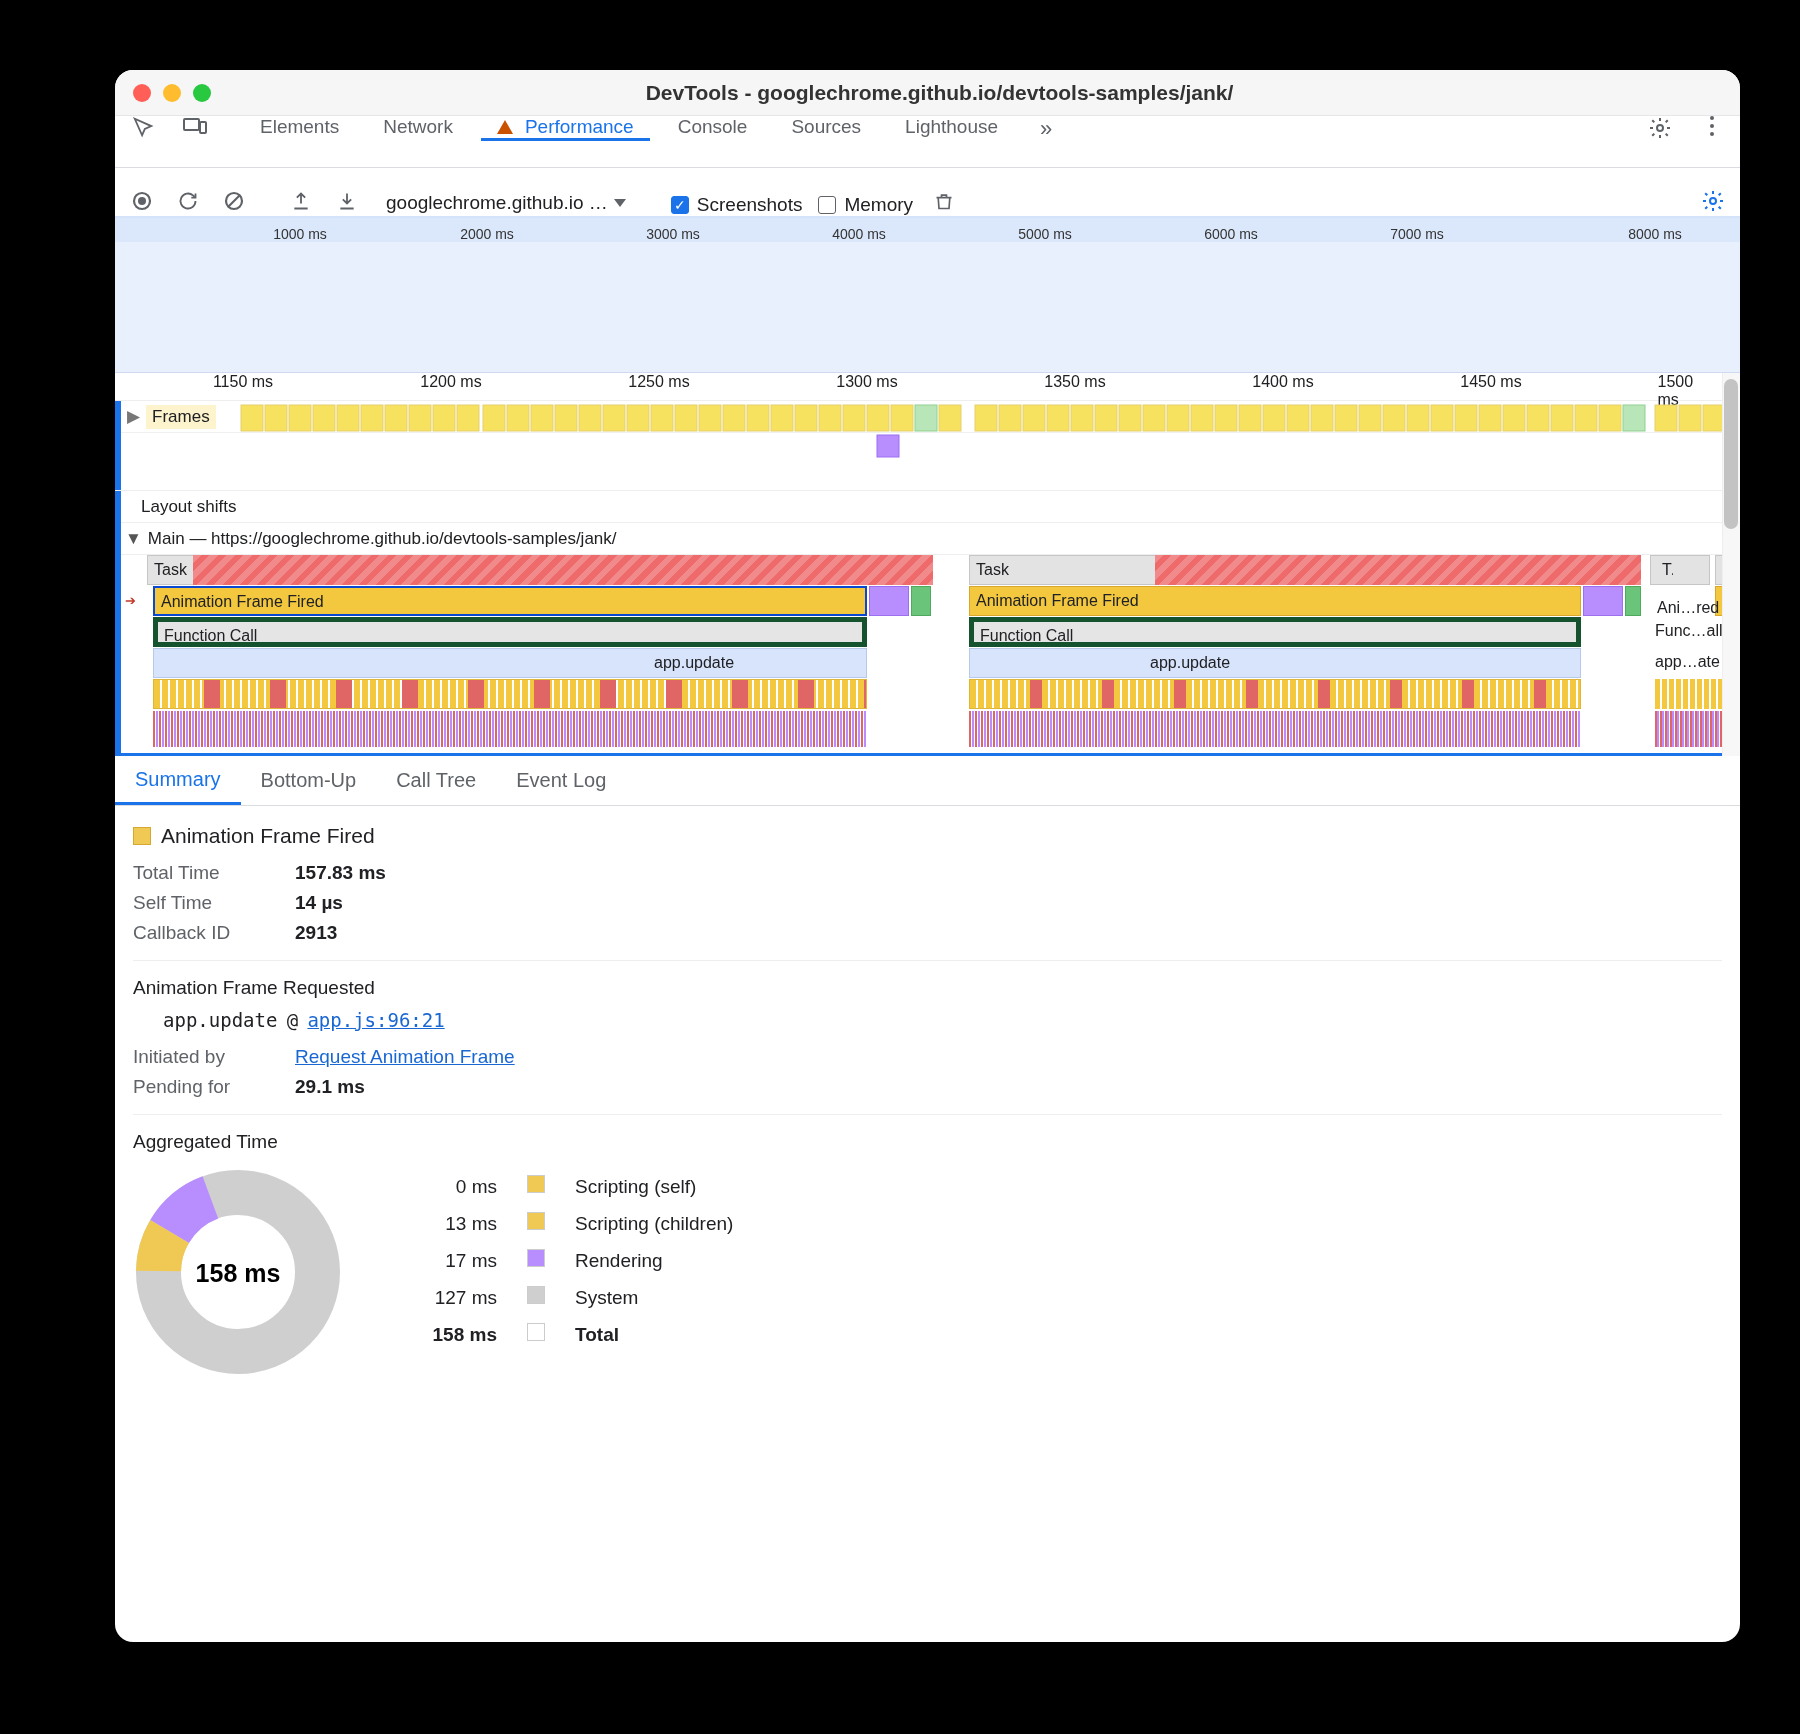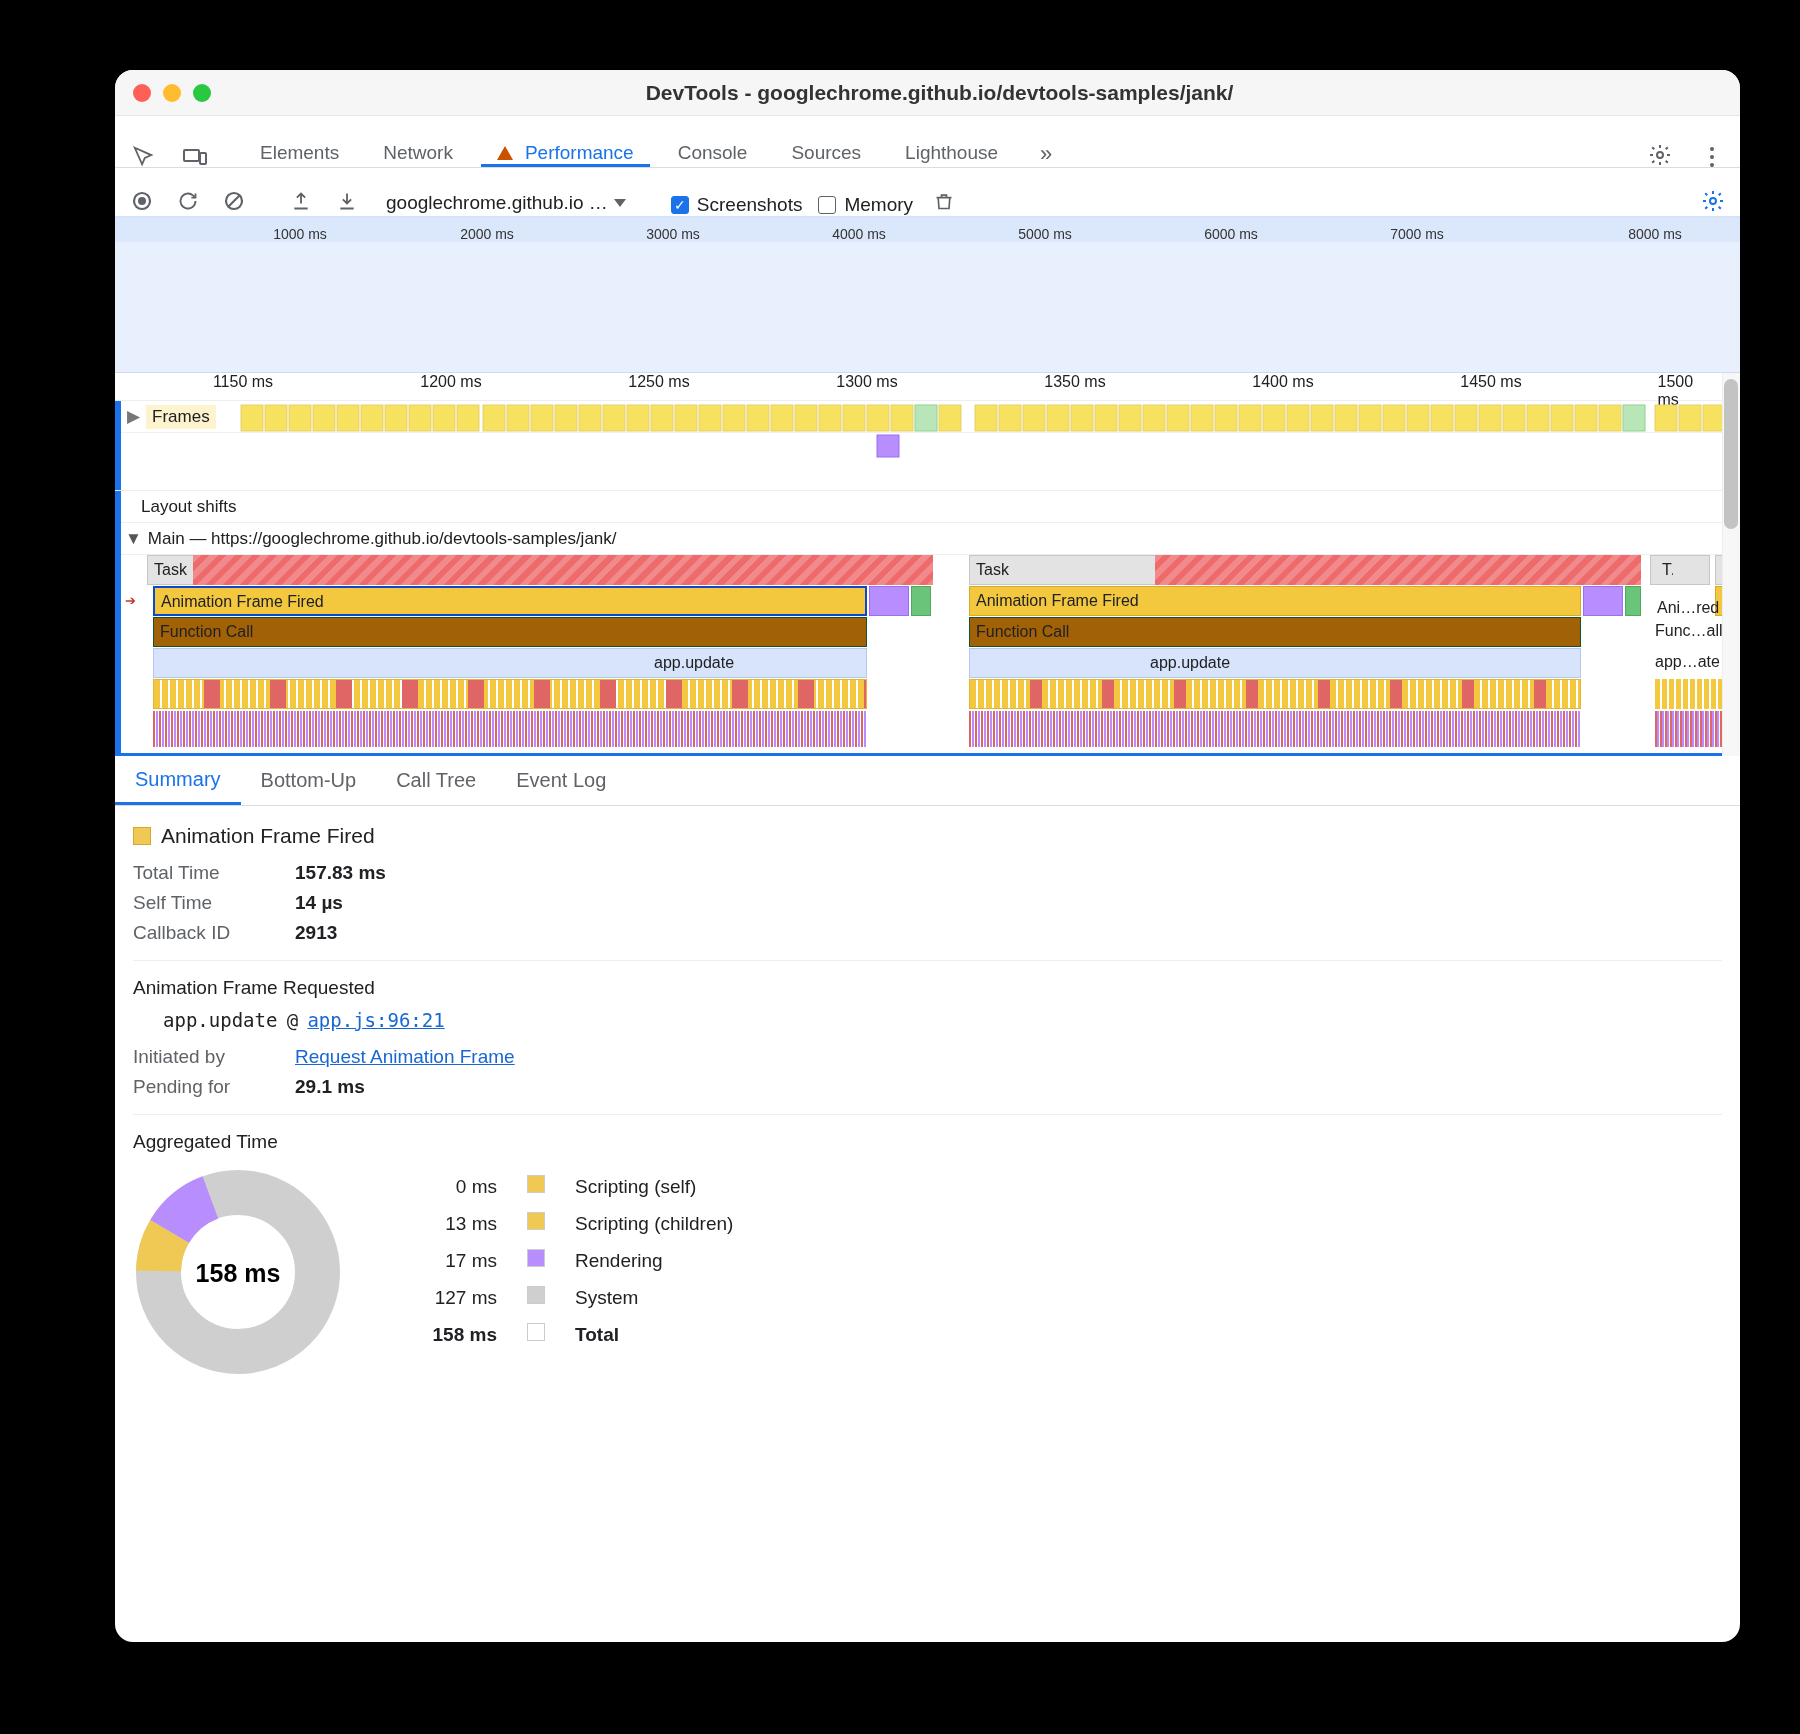--- a/index.html
+++ b/index.html
@@ -14,21 +14,21 @@
   body{margin:0;background:#000;font:13px -apple-system,Helvetica Neue,Arial,sans-serif;color:#202124}
   .stage{position:relative;width:1800px;height:1734px}
   .window{position:absolute;left:115px;top:70px;width:1625px;height:1572px;background:#fff;border-radius:18px;overflow:hidden;box-shadow:0 22px 60px rgba(0,0,0,.6)}
   
   .titlebar{height:46px;background:#f6f6f6;border-bottom:1px solid #e4e6e8;display:flex;align-items:center;gap:12px;padding:0 12px}
   .traffic{display:flex;gap:12px;padding-left:6px}
   .dot{width:18px;height:18px;border-radius:50%}
   .r{background:#ff5f57}.y{background:#febc2e}.g{background:#28c840}
   .title{flex:1;text-align:center;font-weight:600;font-size:21px;color:#333}
   
-  .tabs{height:52px;border-bottom:1px solid var(--grey-line);display:flex;align-items:flex-end;padding:0 8px;gap:12px}
+  .tabs{height:52px;border-bottom:1px solid var(--grey-line);display:flex;align-items:flex-start;padding:0 8px;gap:12px}
   .ticon{width:40px;display:flex;align-items:center;justify-content:center;color:#5f6368}
   .vsep{width:1px;background:var(--grey-line);margin:8px 2px}
   .tab{display:flex;align-items:center;padding:0 16px;font-size:19px;color:#5f6368;border-bottom:3px solid transparent;gap:8px;white-space:nowrap}
   .tab.sel{color:var(--blue);border-bottom-color:var(--blue);font-weight:500}
   .warn{width:0;height:0;border-left:8px solid transparent;border-right:8px solid transparent;border-bottom:14px solid #c95100;margin-right:4px}
   .spacer{flex:1}
   .kebab{display:flex;flex-direction:column;gap:4px;align-items:center;justify-content:center}
   .kebab i{width:4px;height:4px;border-radius:50%;background:#5f6368}
   
   .toolbar{height:50px;border-bottom:2px solid #d4e2fa;display:flex;align-items:flex-end;gap:16px;padding:0 12px;font-size:19px;color:#202124}
@@ -56,21 +56,21 @@
   .row{display:flex;align-items:center;height:32px;padding-left:12px;font-size:17px;color:#202124;border-bottom:1px solid #f0f0f0}
   .row .caret{margin-right:6px;color:#777}
   .tracks{position:relative;height:58px;border-bottom:1px solid #eee}
   .mainhdr{height:32px;padding-left:10px;display:flex;align-items:center;font-size:17px;border-bottom:1px solid #eee}
   .mainhdr .caret{margin-right:6px;color:#555}
   .lanes{position:relative;height:230px}
   .lane{position:absolute;height:30px}
   .task{background:#e3e3e3;border:1px solid #c6c6c6}
   .aff{background:#f3c83e;border:2px solid #0948d3}
   .aff2{background:#f3c83e;border:1px solid #d9a72a}
-  .fc{background:#a16207;border:1px solid #14532d}
+  .fc{background:#e5e5e5;border:5px solid #14532d}
   .au{background:#d7e4fb;border:1px solid #b7c9ea}
   .lane span{position:absolute;left:6px;top:5px;font-size:16px;white-space:nowrap;overflow:hidden;text-overflow:ellipsis;max-width:calc(100% - 12px)}
   .redcap{position:absolute;top:0;height:30px;background:repeating-linear-gradient(135deg,#f18b8b,#f18b8b 6px,#ef6b6b 6px,#ef6b6b 12px)}
   .minibar{position:absolute;top:124px;height:30px}
   .minibar2{position:absolute;top:156px;height:36px}
   
   .btabs{height:50px;border-bottom:1px solid var(--grey-line);display:flex;align-items:stretch;font-size:20px}
   .btab{padding:0 20px;display:flex;align-items:center;color:#5f6368}
   .btab.sel{color:var(--blue);border-bottom:3px solid var(--blue)}
   

